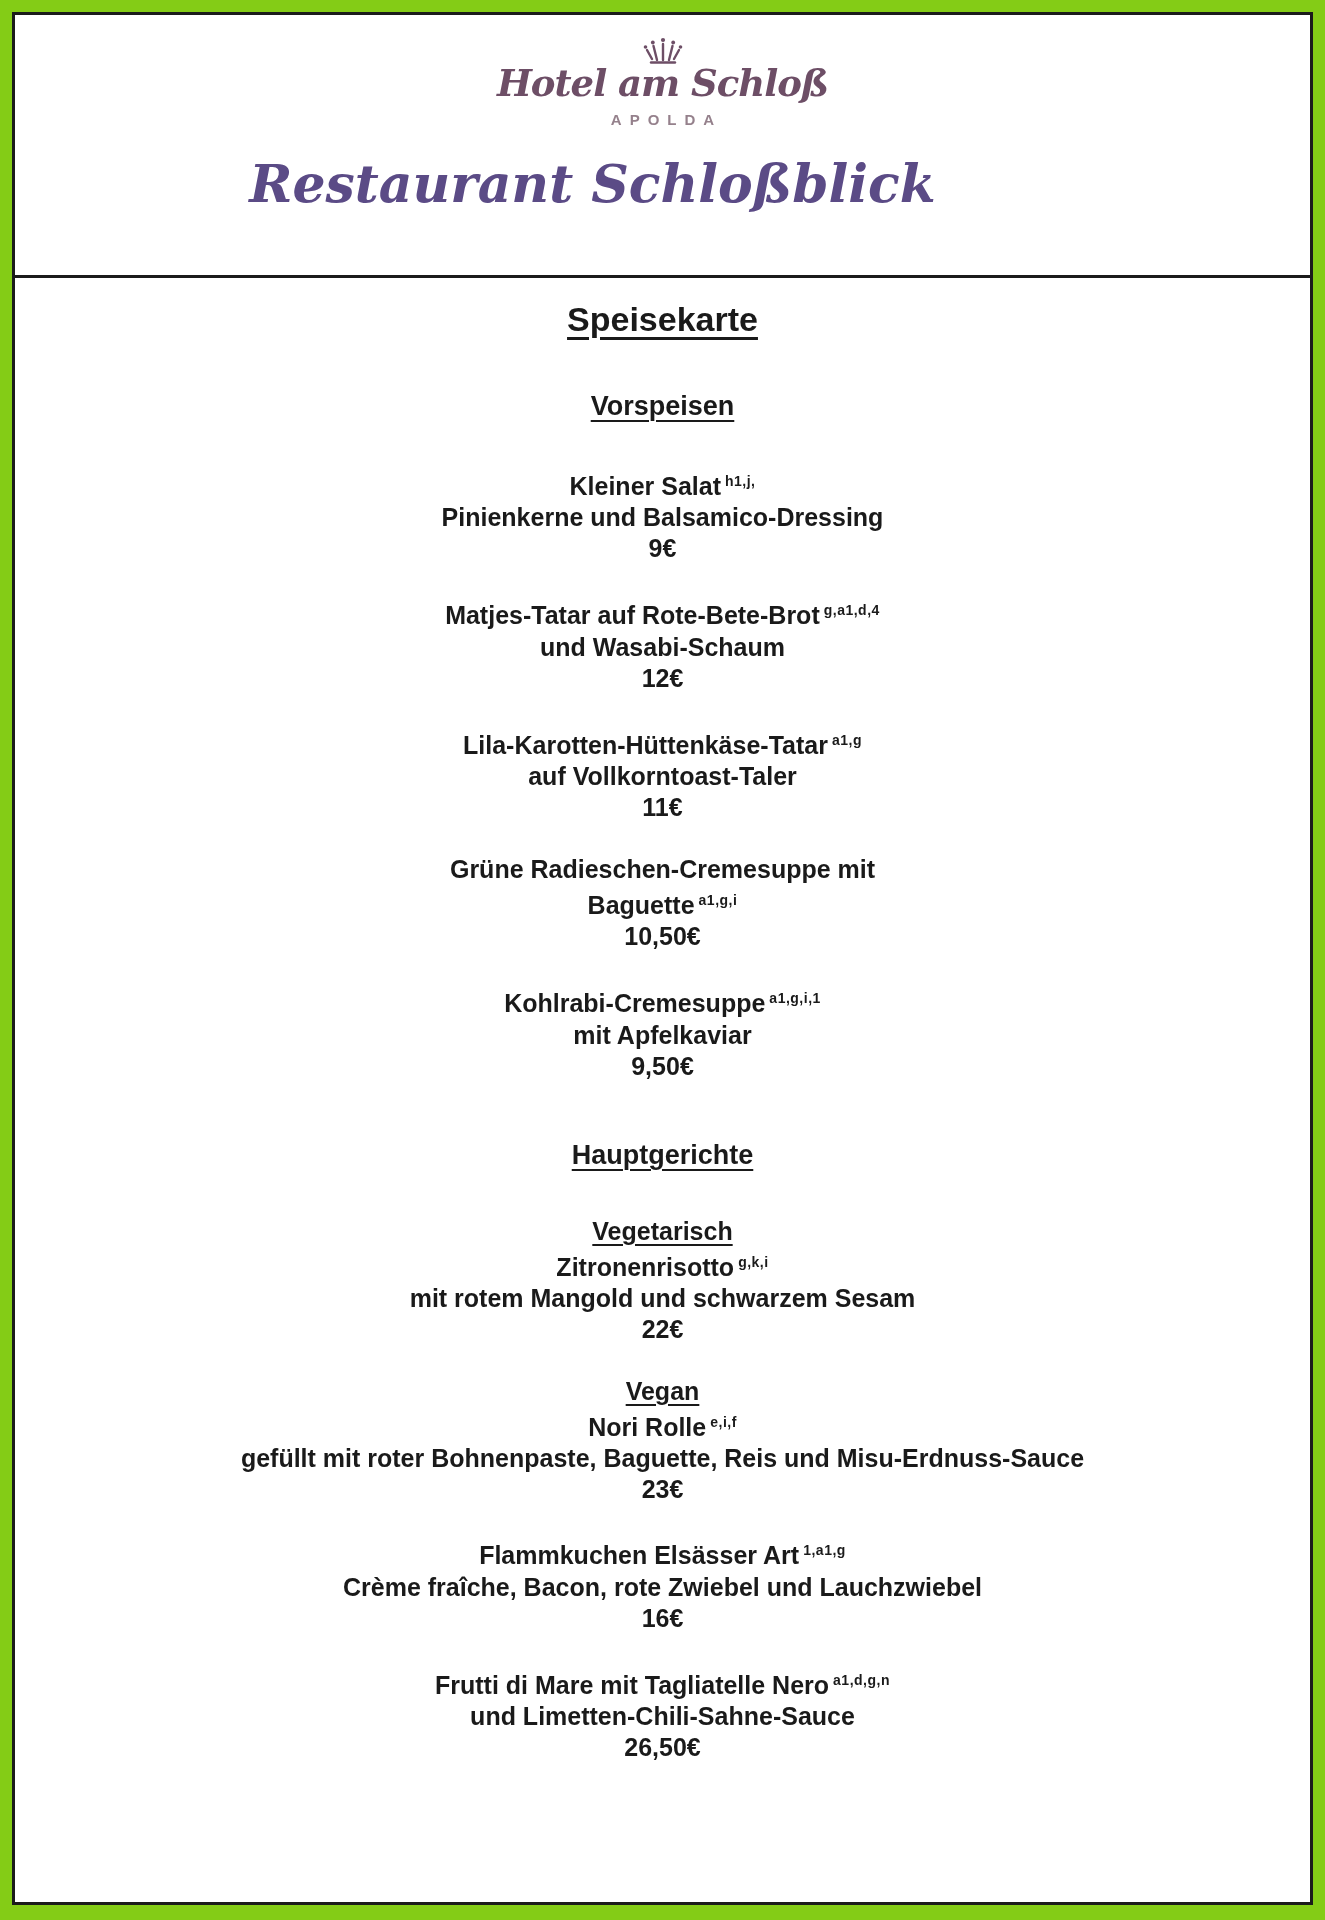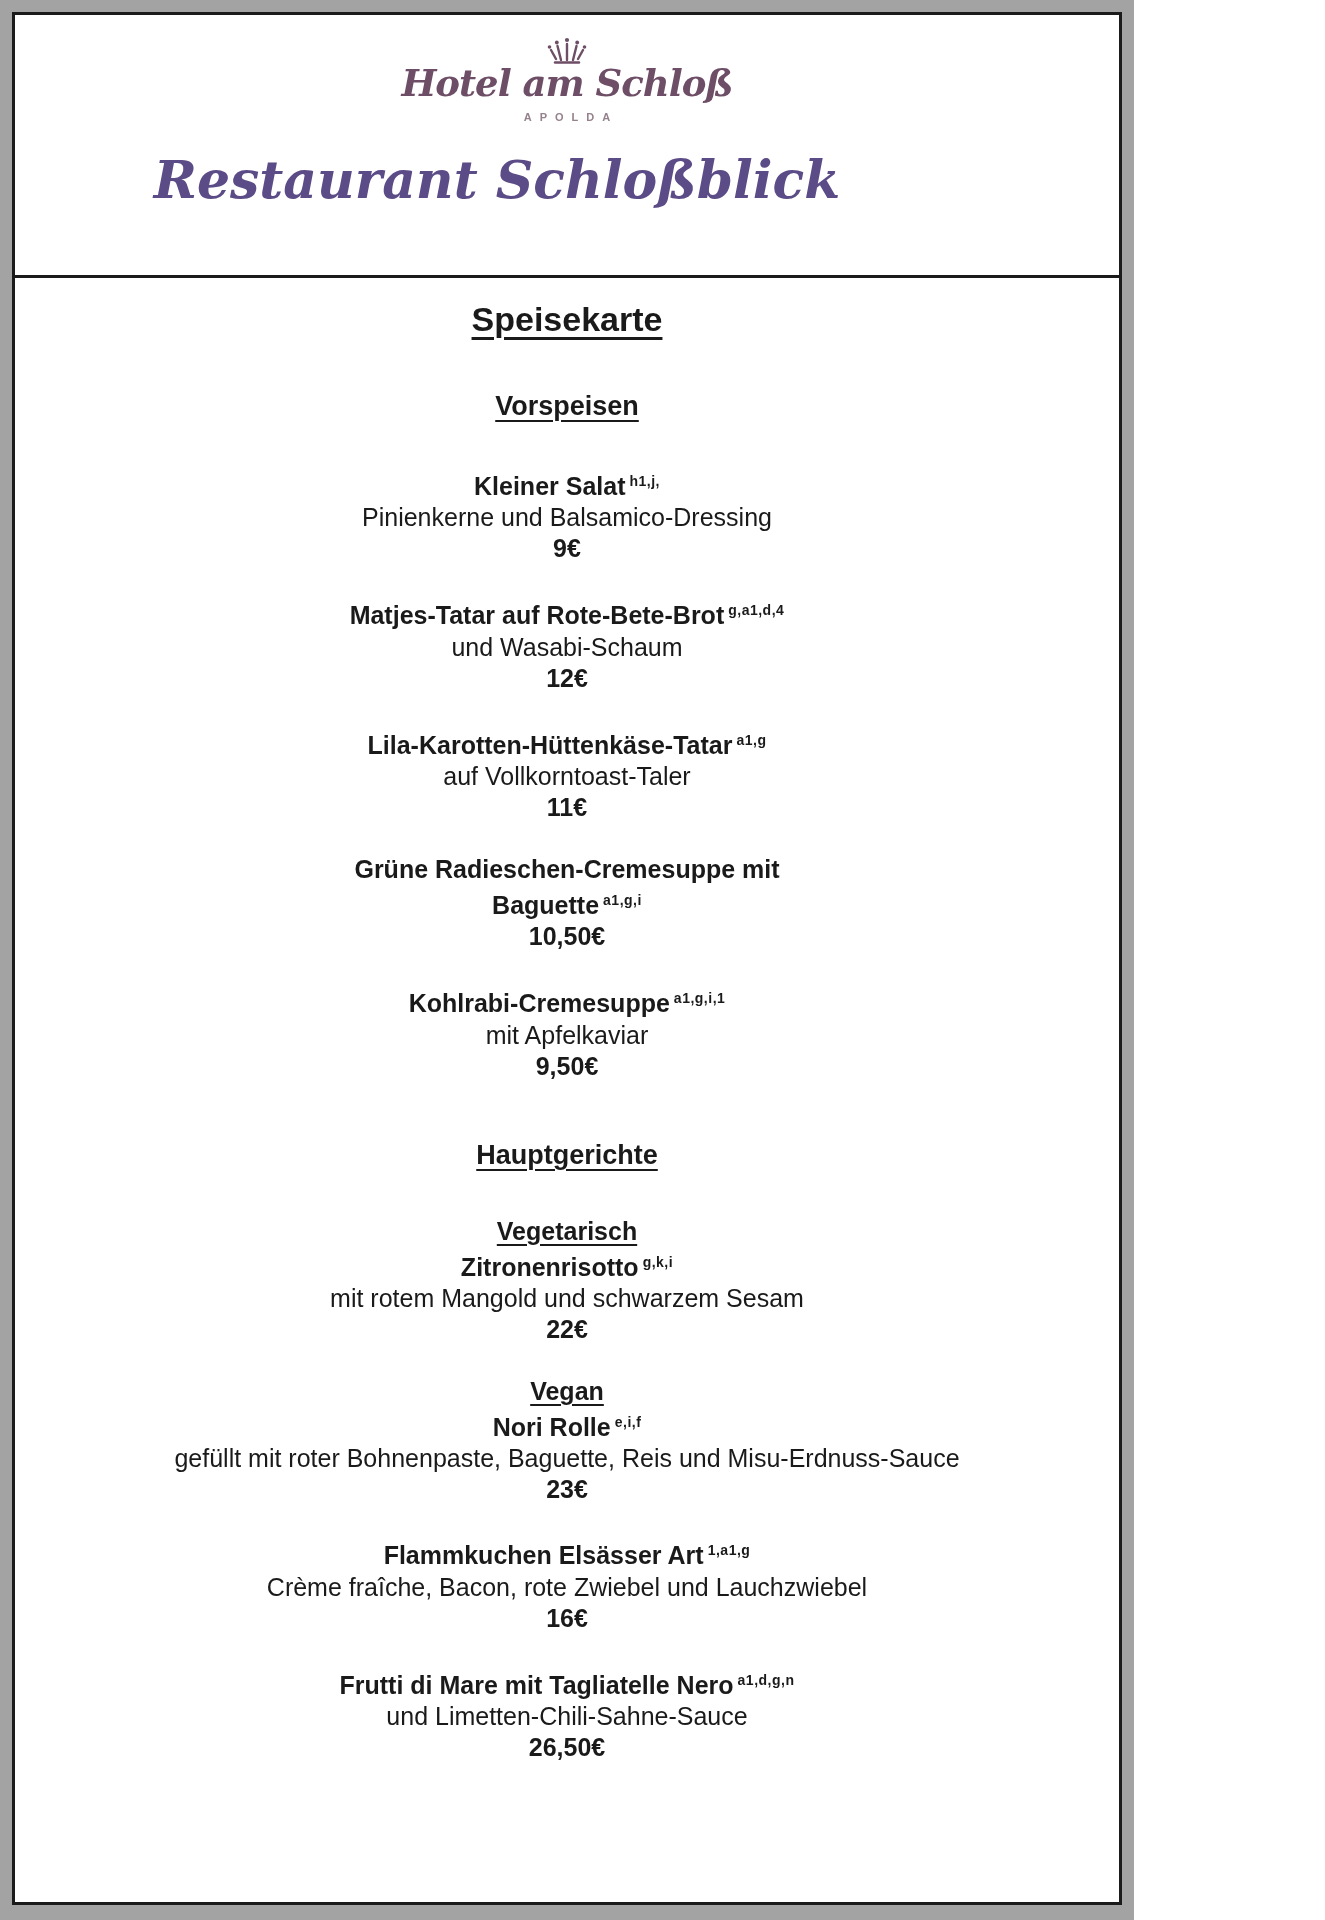--- a/index.html
+++ b/index.html
@@ -2,23 +2,23 @@
 <html><head>
 <meta charset="utf-8">
 <style>
   html, body {
     margin: 0;
     padding: 0;
     background: #ffffff;
   }
   .page {
     position: relative;
-    width: 1134px;
+    width: 1325px;
     height: 1920px;
-    background: #a3a3a3;
+    background: #84cc16;
     font-family: "Liberation Sans", sans-serif;
     color: #1a1a1a;
     overflow: hidden;
   }
   .sheet {
     position: absolute;
     left: 12px;
     top: 12px;
     right: 12px;
     bottom: 15px;
@@ -38,21 +38,21 @@
   .logo-brand {
     font-family: "DejaVu Serif", serif;
     font-style: italic;
     font-weight: bold;
     font-size: 37px;
     color: #6d4e66;
     letter-spacing: -1px;
     margin-top: -2px;
   }
   .logo-city {
-    font-size: 11px;
+    font-size: 15px;
     font-weight: bold;
     letter-spacing: 8px;
     padding-left: 8px;
     color: #95818c;
     margin-top: 10px;
   }
   .restaurant-title {
     font-family: "DejaVu Serif", serif;
     font-style: italic;
     font-weight: bold;
@@ -89,21 +89,21 @@
     text-decoration: underline;
     text-decoration-thickness: 2px;
     text-underline-offset: 4px;
   }
   .items { padding-top: 44px; }
   .items.tight { padding-top: 0; }
   .item { margin: 0 0 31px; font-size: 25px; }
   .item:last-child { margin-bottom: 0; }
   .line { line-height: 31px; }
   .name, .price { font-weight: bold; }
-  .desc { font-weight: normal; }
+  .desc { font-weight: bold; }
   sup.allergens {
     font-size: 14px;
     font-weight: bold;
     margin-left: 4px;
     letter-spacing: 0.5px;
   }
   .subsection { margin-top: 45px; }
   .subsection.vegan { margin-top: 31px; }
   .after-sub { padding-top: 30px; }
   .spread { margin-top: 30px; }

